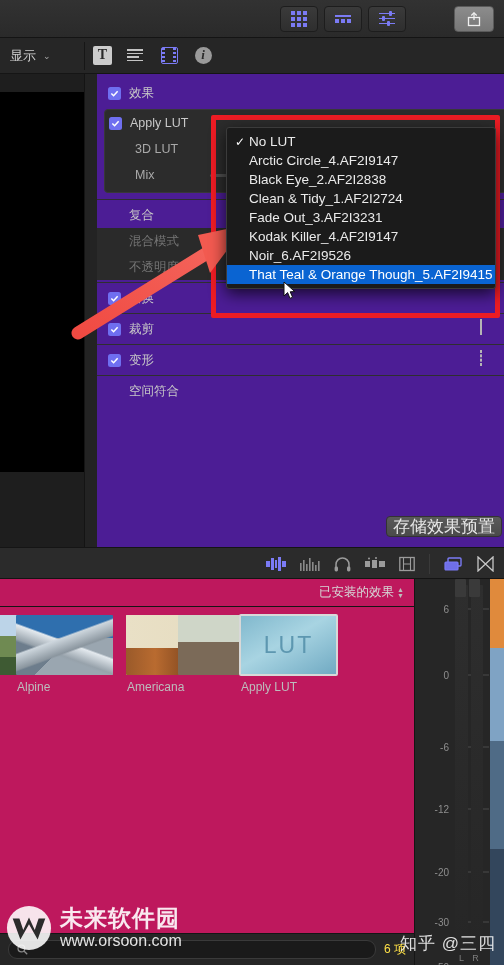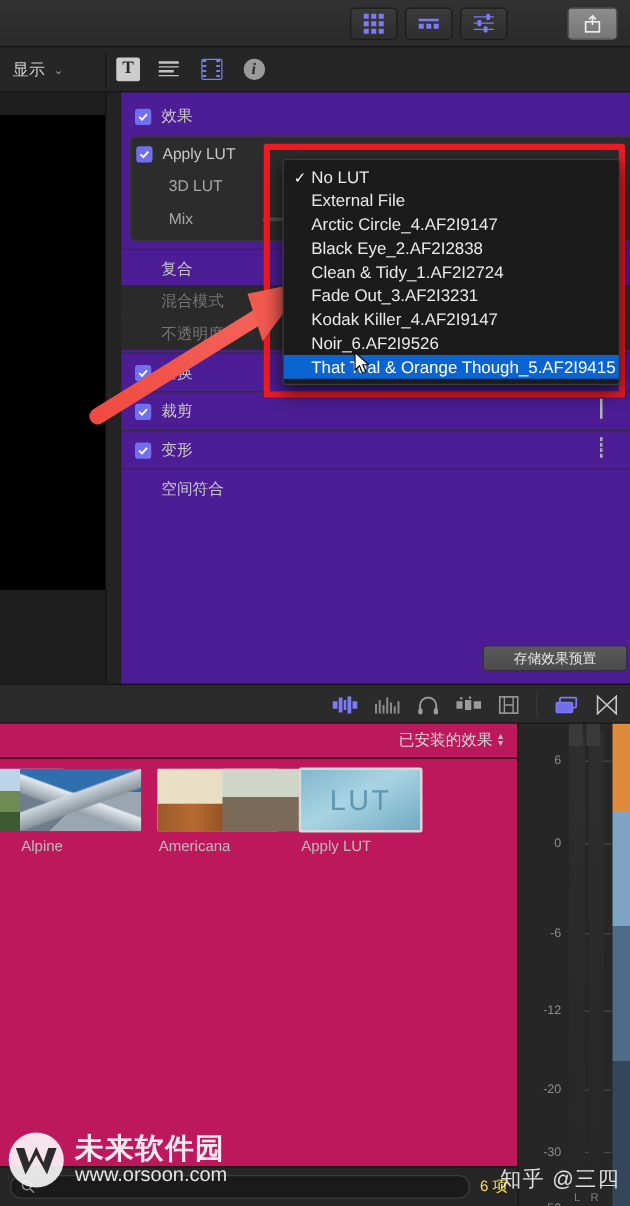--- a/index.html
+++ b/index.html
@@ -123,21 +123,21 @@
   .sub-row .lbl { width: 75px; }
   .slider-track { flex: 1; height: 3px; background: #505050; border-radius: 2px; margin-right: 14px; max-width: 150px; }
   .dim-row { color: #757575; background: #2a2a2a; }
   .sep { height: 1px; background: #2f2f2f; margin: 2px 0; }
   .icon-cell { position: absolute; right: 34px; top: 4px; }
   .crop-glyph { width: 15px; height: 13px; border: 1.4px solid #b5b5b5; }
   .distort-glyph { width: 15px; height: 12px; border: 1.4px dashed #b5b5b5; transform: skewX(-16deg); }
   .save-preset {
     position: absolute; right: 14px; bottom: 10px; width: 116px; height: 21px;
     background: linear-gradient(#5a5a5a,#4a4a4a); border: 1px solid #333; border-radius: 4px;
-    color: #e6e6e6; font-size: 11px; display: flex; align-items: center; justify-content: center;
+    color: #e6e6e6; font-size: 17px; display: flex; align-items: center; justify-content: center;
   }
 
   
   .lut-menu {
     position: absolute; left: 226px; top: 127px; width: 270px;
     background: #1b1b1b; border: 1px solid #3b3b3b; border-radius: 3px;
     box-shadow: 0 5px 16px rgba(0,0,0,.7); padding: 4px 0; z-index: 40;
   }
   .lut-item {
     height: 19px; display: flex; align-items: center; color: #eaeaea;
@@ -168,21 +168,21 @@
   .browser-head {
     height: 28px; border-bottom: 1px solid #151515; display: flex; align-items: center;
     justify-content: flex-end; padding-right: 10px; color: #d6d6d6; font-size: 12.5px; gap: 3px;
   }
   .sortchev { display: flex; flex-direction: column; font-size: 7px; line-height: 6px; color: #bdbdbd; }
   .grid {
     position: relative; display: flex; flex-wrap: wrap; gap: 0; padding: 8px 0 0 0;
   }
   .cell { width: 110px; padding-left: 12px; margin-bottom: 10px; }
   .thumb {
-    width: 97px; height: 50px; border-radius: 1px; overflow: hidden; position: relative;
+    width: 97px; height: 60px; border-radius: 1px; overflow: hidden; position: relative;
     background: #333;
   }
   .cell.sel .thumb { outline: 2px solid #d8d8d8; outline-offset: -1px; }
   .cap { color: #bdbdbd; font-size: 12px; margin-top: 5px; padding-left: 1px; }
   .cell.clip { width: 50px; padding-left: 0; margin-left: -46px; }
 
   
   .th-alpine { background:
      linear-gradient(#2f6fae 0 38%, transparent 38%),
      linear-gradient(135deg,#6d7d8c 0 50%, #9aa6b0 50%);
@@ -426,24 +426,20 @@
 
     <div class="save-preset">
       <span>存储效果预置</span>
     </div>
   </div>
 
   <div class="lut-menu" id="lut-menu">
       <div class="lut-item">
         <span class="tick">✓</span>
         <span>No LUT</span>
-      </div>
-      <div class="lut-item">
-        <span class="tick"></span>
-        <span>External File</span>
       </div>
       <div class="lut-item">
         <span class="tick"></span>
         <span>Arctic Circle_4.AF2I9147</span>
       </div>
       <div class="lut-item">
         <span class="tick"></span>
         <span>Black Eye_2.AF2I2838</span>
       </div>
       <div class="lut-item">

